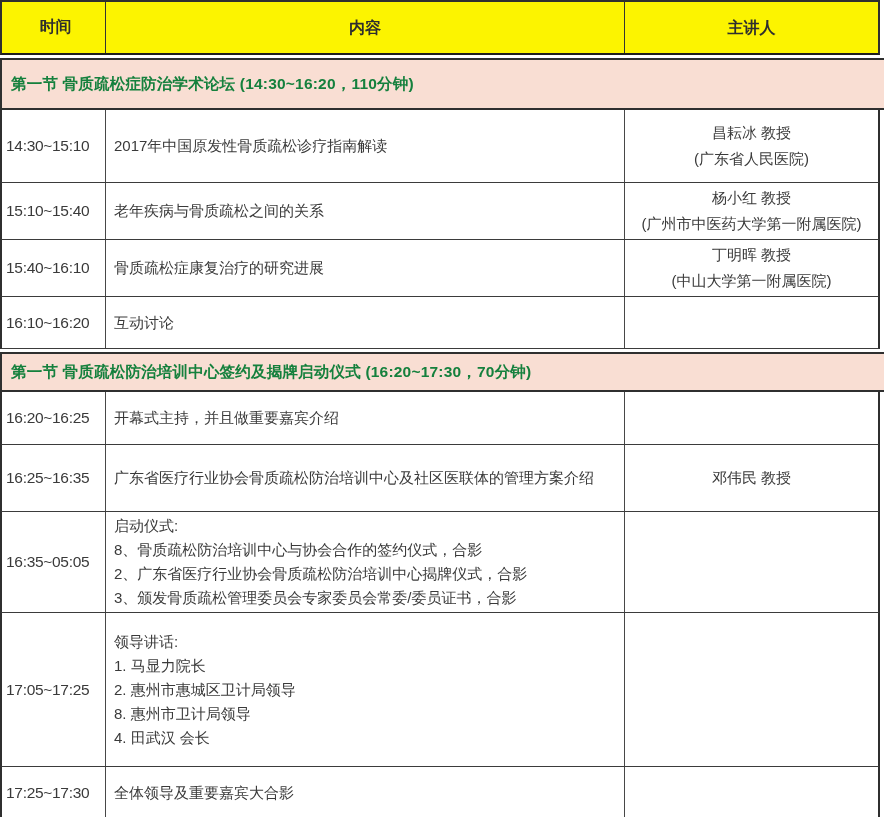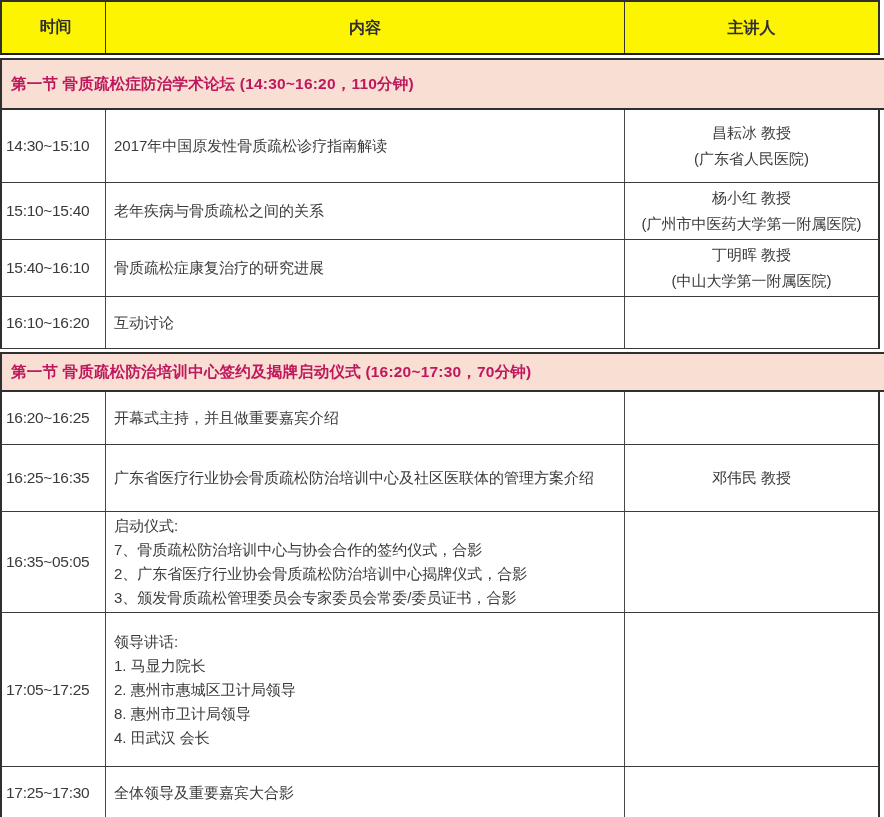--- a/index.html
+++ b/index.html
@@ -11,21 +11,21 @@
        border-bottom:1.8px solid #3b3b3b;background:#ffffff;}
   .row.header{height:55px;background:#FCF400;border-top:2px solid #2f2f2f;
        border-bottom:2.5px solid #1f1f1f;}
   .row.header .cell{align-items:center;justify-content:center;
        font-weight:bold;font-size:16px;color:#2e2e2e;border-right:1.8px solid #333333;}
   .row.header .cell.c-speaker{border-right:none;}
   .gap{height:3px;width:884px;background:#ffffff;}
   .row.section{width:884px;border-right:none;background:#F9DED3;
        border-top:2px solid #2f2f2f;border-bottom:2px solid #2f2f2f;
        align-items:center;padding-left:9px;font-weight:bold;
-       font-size:15.5px;color:#be185d;letter-spacing:0.2px;}
+       font-size:15.5px;color:#15803d;letter-spacing:0.2px;}
   .cell{box-sizing:border-box;display:flex;flex-direction:column;
        justify-content:center;border-right:1.6px solid #474747;}
   .c-time{width:104px;font-size:15.5px;letter-spacing:-0.3px;padding-left:4px;
        align-items:flex-start;}
   .c-content{width:519px;padding:5px 8px;font-size:15px;line-height:24px;
        align-items:flex-start;}
   .c-speaker{flex:1;border-right:none;font-size:15px;line-height:26px;
        align-items:center;text-align:center;}
   .line{white-space:nowrap;}
   .last{border-bottom:2.5px solid #1f1f1f;}
@@ -110,21 +110,21 @@
       </div>
       <div class="cell c-speaker">
         <div class="line">邓伟民 教授</div>
       </div>
     </div>
 
     <div class="row" style="height:101px">
       <div class="cell c-time">16:35~05:05</div>
       <div class="cell c-content">
         <div class="line">启动仪式:</div>
-        <div class="line">7、骨质疏松防治培训中心与协会合作的签约仪式，合影</div>
+        <div class="line">8、骨质疏松防治培训中心与协会合作的签约仪式，合影</div>
         <div class="line">2、广东省医疗行业协会骨质疏松防治培训中心揭牌仪式，合影</div>
         <div class="line">3、颁发骨质疏松管理委员会专家委员会常委/委员证书，合影</div>
       </div>
       <div class="cell c-speaker"></div>
     </div>
 
     <div class="row" style="height:154px">
       <div class="cell c-time">17:05~17:25</div>
       <div class="cell c-content">
         <div class="line">领导讲话:</div>

